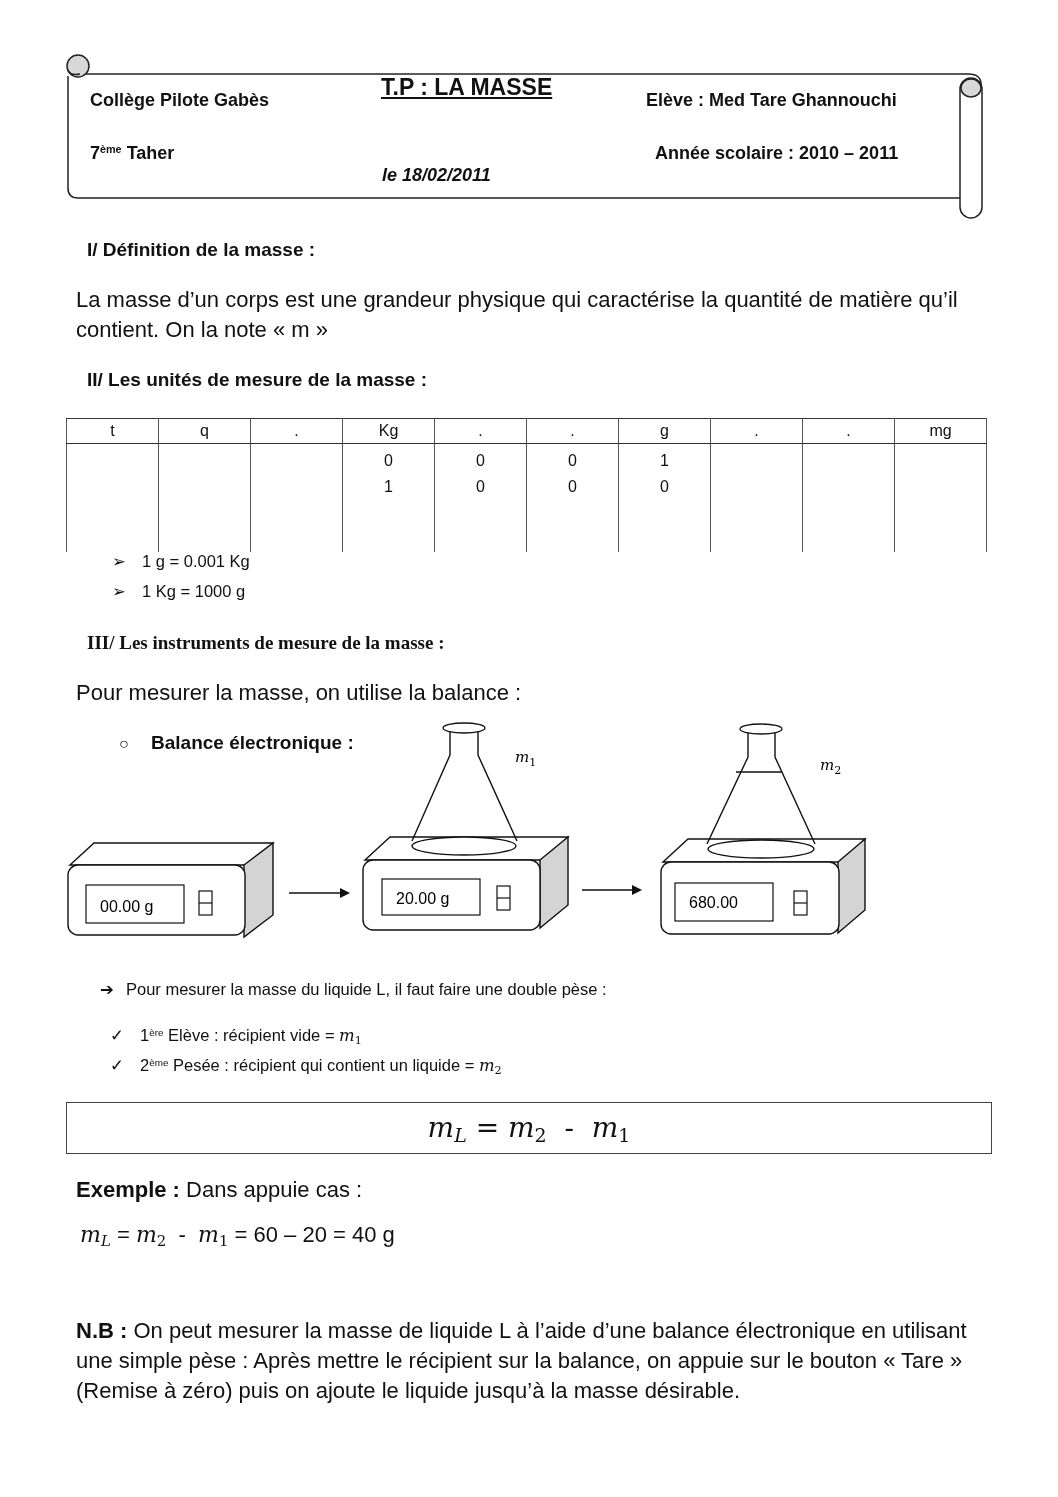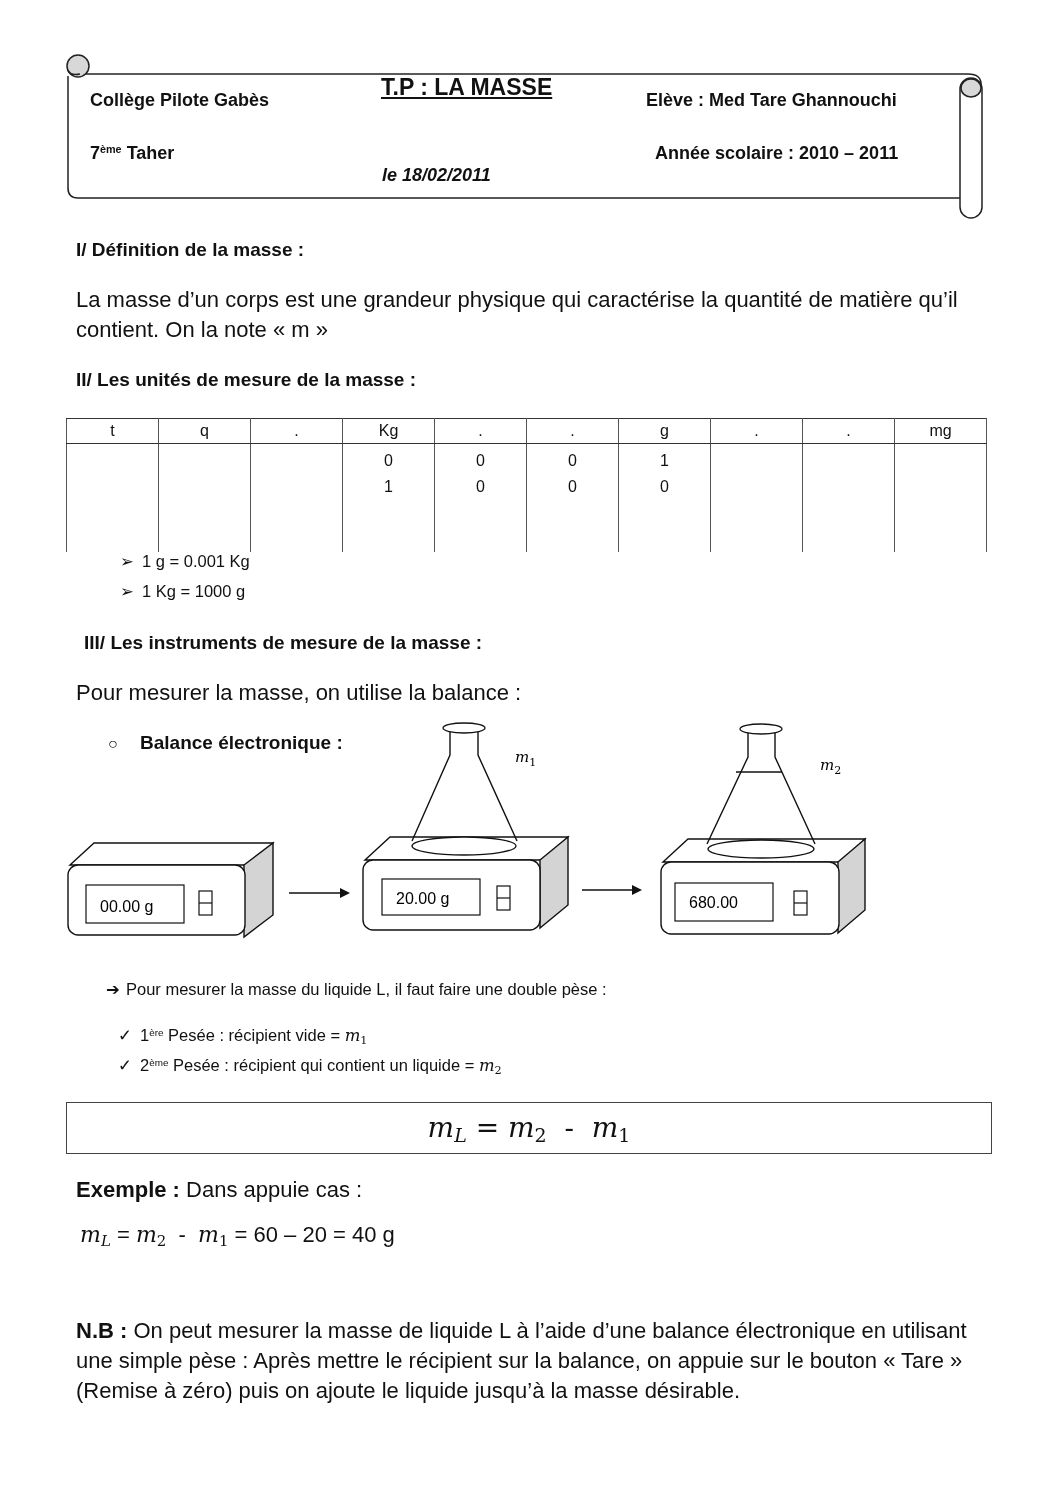--- a/index.html
+++ b/index.html
@@ -8,31 +8,31 @@
   .math { font-family:"DejaVu Serif", "Liberation Serif", serif; font-style:italic; }
   sub { font-size:0.68em; vertical-align:-0.25em; }
   sup { font-size:0.6em; vertical-align:0.55em; line-height:0; }
 
   
   #scroll-svg { position:absolute; left:60px; top:48px; }
   .hdr { position:absolute; font-weight:bold; font-size:18px; white-space:nowrap; }
   .hdr-title { position:absolute; font-weight:bold; font-size:23px; text-decoration:underline; white-space:nowrap; }
   .hdr-date { position:absolute; font-weight:bold; font-style:italic; font-size:18px; white-space:nowrap; }
 
-  .h2 { position:absolute; font-weight:bold; font-size:19px; white-space:nowrap; }
+  .h2 { position:absolute; font-weight:bold; font-size:19px; white-space:nowrap;margin-left:11px; }
   .p { position:absolute; font-size:22px; line-height:30px; }
 
   
   #units-table { position:absolute; left:66px; top:418px; width:921px; border-collapse:collapse; table-layout:fixed; }
   #units-table th { font-weight:normal; font-size:16px; height:24px; border-top:1.5px solid #333; border-bottom:1.5px solid #333;
                     border-left:1.5px solid #555; border-right:1.5px solid #555; padding:0; text-align:center; }
   #units-table td { font-size:16px; height:104px; vertical-align:top; text-align:center; padding:4px 0 0 0;
                     border-left:1.5px solid #555; border-right:1.5px solid #555; line-height:26px; }
 
-  .bullet { position:absolute; font-size:16.5px; white-space:nowrap;text-align:center; }
+  .bullet { position:absolute; font-size:16.5px; white-space:nowrap; }
   .bullet .mark { display:inline-block; width:30px; }
 
   #diagram { position:absolute; left:60px; top:715px; }
   .display-text { font-family:"Liberation Sans", sans-serif; font-size:16px; }
 
   #formula-box { position:absolute; left:66px; top:1102px; width:926px; height:52px; border:1.5px solid #444; box-sizing:border-box;
                  text-align:center; }
   #formula-box .math { font-size:28px; line-height:50px; }
 </style>
 </head>
@@ -121,21 +121,21 @@
           <div style="height: 26px;"></div>
           <div style="height: 26px;"></div>
         </td>
       </tr>
     </tbody>
 </table>
 
 <div class="bullet" style="left:112px; top:552px;"><span class="mark">➢</span><span>1 g = 0.001 Kg</span></div>
 <div class="bullet" style="left:112px; top:582px;"><span class="mark">➢</span><span>1 Kg = 1000 g</span></div>
 
-<div class="h2" style="left:84px; top:632px;">III/ Les instruments de mesure de la masse :</div>
+<div class="h2" style="left:76px; top:632px;font-family:Liberation Serif, serif;">III/ Les instruments de mesure de la masse :</div>
 <div class="p" style="left:76px; top:678px;">Pour mesurer la masse, on utilise la balance :</div>
 
 <div class="h2" style="left:108px; top:732px;"><span style="display:inline-block;width:32px;font-weight:normal;font-size:16px;">○</span><span>Balance électronique :</span></div>
 
 <svg id="diagram" width="820" height="230" viewBox="0 0 820 230">
 
   <g>
     <polygon points="10,150 34,128 213,128 190,150" fill="#fff" stroke="#111" stroke-width="1.4"></polygon>
     <polygon points="184,150 213,128 213,200 184,222" fill="#d4d4d4" stroke="#111" stroke-width="1.4"></polygon>
     <rect x="8" y="150" width="177" height="70" rx="10" fill="#fff" stroke="#111" stroke-width="1.4"></rect>
@@ -192,21 +192,21 @@
       <line x1="676" y1="57" x2="722" y2="57" stroke="#111" stroke-width="1.3"></line>
       <ellipse cx="701" cy="14" rx="21" ry="5" fill="#fff" stroke="#111" stroke-width="1.3"></ellipse>
       <ellipse cx="701" cy="134" rx="53" ry="9" fill="#fff" stroke="#111" stroke-width="1.3"></ellipse>
     </g>
     <text class="math" x="760" y="55" font-size="15"><tspan>m</tspan><tspan dy="4" font-size="11" font-style="normal">2</tspan></text>
   </g>
 </svg>
 
 <div class="bullet" style="left:100px; top:980px;"><span style="display:inline-block;width:26px;font-weight:bold;">➔</span><span>Pour mesurer la masse du liquide L, il faut faire une double pèse :</span></div>
 
-<div class="bullet" style="left:110px; top:1026px;"><span class="mark">✓</span><span>1</span><sup>ère</sup><span> Pesée : récipient vide = </span><span class="math"><span>m</span><sub style="font-style:normal">1</sub></span></div>
+<div class="bullet" style="left:110px; top:1026px;"><span class="mark">✓</span><span>1</span><sup>ère</sup><span> Elève : récipient vide = </span><span class="math"><span>m</span><sub style="font-style:normal">1</sub></span></div>
 <div class="bullet" style="left:110px; top:1056px;"><span class="mark">✓</span><span>2</span><sup>ème</sup><span> Pesée : récipient qui contient un liquide = </span><span class="math"><span>m</span><sub style="font-style:normal">2</sub></span></div>
 
 <div id="formula-box">
   <span class="math"><span>m</span><sub>L</sub><span style="font-style:normal"> = </span><span>m</span><sub style="font-style:normal">2</sub><span style="font-style:normal;white-space:pre">  -  </span><span>m</span><sub style="font-style:normal">1</sub></span>
 </div>
 
 <div class="p" style="left:76px; top:1175px;"><b>Exemple :</b><span> Dans appuie cas :</span></div>
 <div class="p" style="left:80px; top:1220px; white-space:pre;"><span class="math"><span>m</span><sub>L</sub></span><span> = </span><span class="math"><span>m</span><sub style="font-style:normal">2</sub></span><span>  -  </span><span class="math"><span>m</span><sub style="font-style:normal">1</sub></span><span> = 60 – 20 = 40 g</span></div>
 
 <div class="p" style="left:76px; top:1316px; width:910px;"><b style="">N.B :</b><span> On peut mesurer la masse de liquide L à l’aide d’une balance électronique en utilisant une simple pèse : Après mettre le récipient sur la balance, on appuie sur le bouton « Tare » (Remise à zéro) puis on ajoute le liquide jusqu’à la masse désirable.</span></div>

